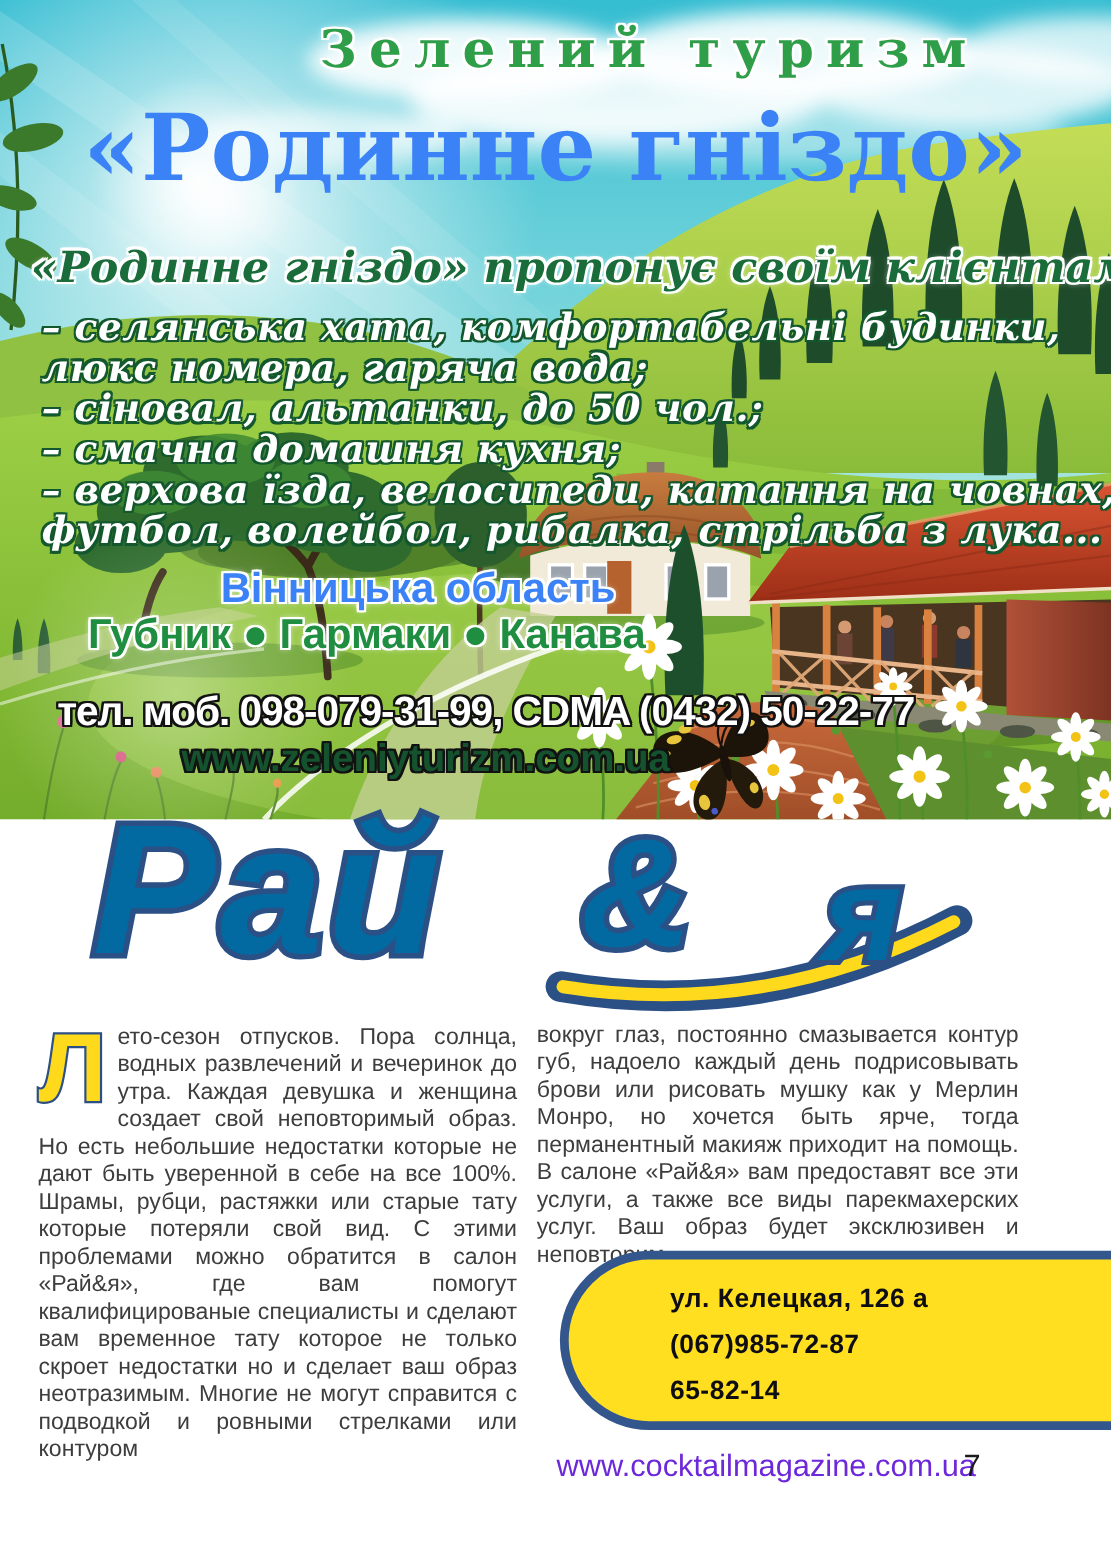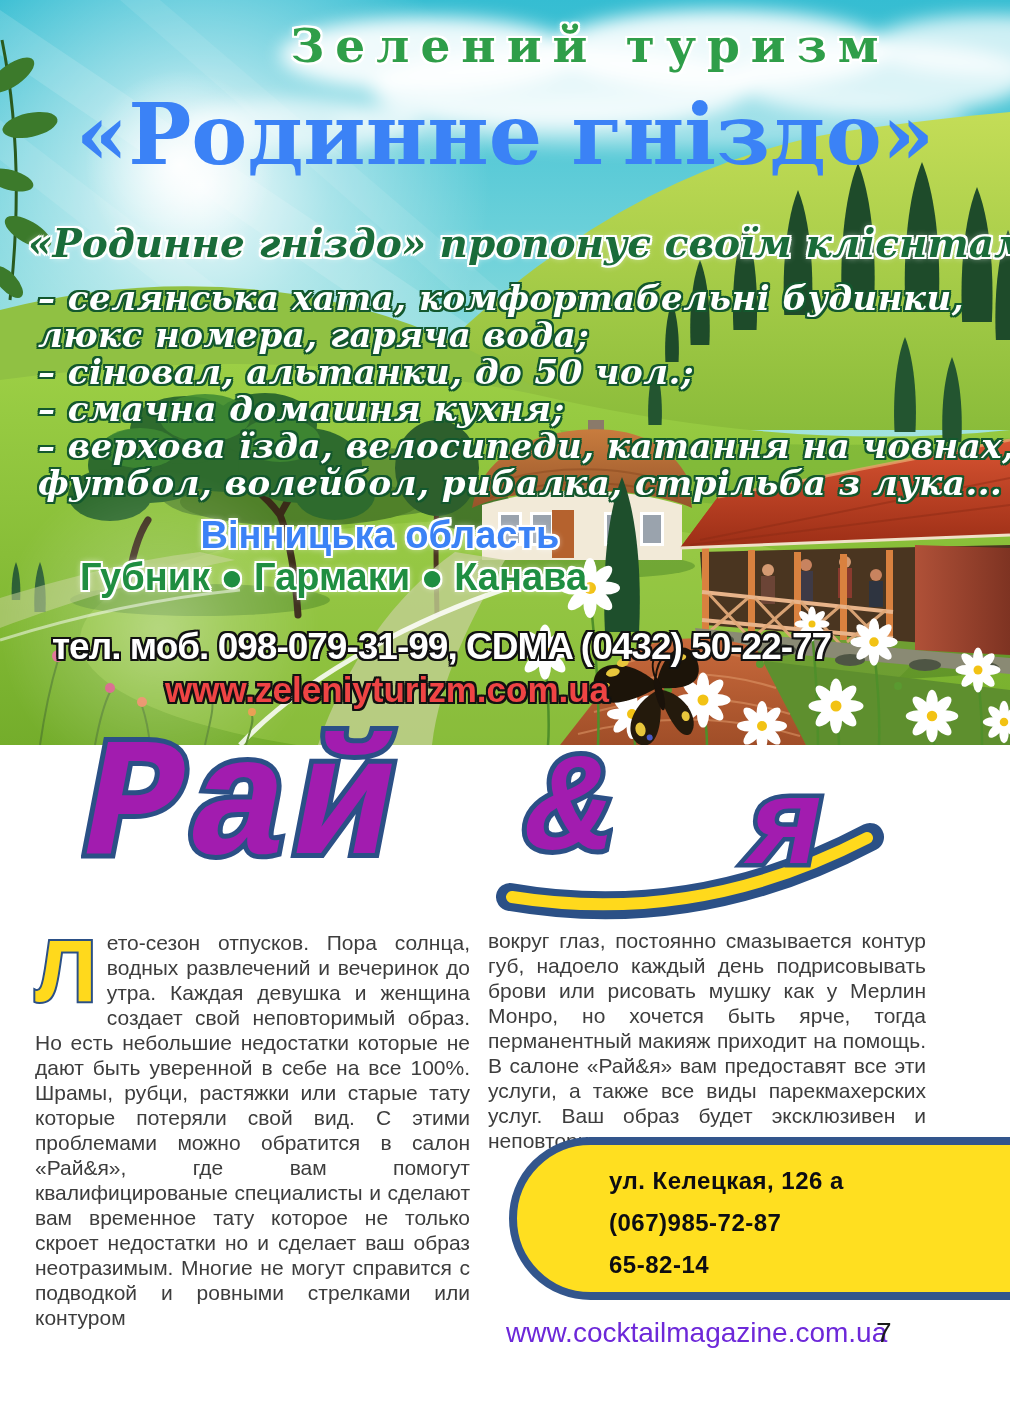--- a/index.html
+++ b/index.html
@@ -19,25 +19,25 @@
           font:700 47px/1.1 "DejaVu Serif",serif;letter-spacing:11px;color:#2f9e49;}
   .main-title{left:55px;top:82px;width:900px;text-align:center;
           font:700 84px/1.25 "DejaVu Serif",serif;color:#3b82f6;}
   .subtitle{left:28px;top:220px;width:955px;text-align:center;
           font:italic 700 39px/1.2 "DejaVu Serif",serif;color:#1a6c3a;}
   .services{left:38px;top:280px;font:italic 700 34px/37px "DejaVu Serif",serif;color:#fff;letter-spacing:.5px;}
   .services span{display:block;}
   .region{left:130px;top:516px;width:500px;text-align:center;font:700 38px/1 "Liberation Sans",sans-serif;color:#3b82f6;}
   .villages{left:80px;top:558px;width:610px;text-align:left;font:700 38px/1 "Liberation Sans",sans-serif;color:#1f8e41;}
   .phones{left:15px;top:628px;width:735px;text-align:center;font:700 37px/1 "Liberation Sans",sans-serif;letter-spacing:-1px;color:#fff;margin-left:37px;}
-  .site{left:165px;top:672px;width:430px;text-align:center;font:700 35px/1 "Liberation Sans",sans-serif;color:#ef4444;}
+  .site{left:165px;top:672px;width:430px;text-align:center;font:700 35px/1 "Liberation Sans",sans-serif;color:#14532d;}
 
   
-  .logo-part{position:absolute;font-family:Liberation Mono, monospace;font-style:italic;font-weight:700;
-             color:#a21caf;-webkit-text-stroke:10px #2b5086;paint-order:stroke;line-height:1;}
+  .logo-part{position:absolute;font-family:Liberation Sans, sans-serif;font-style:italic;font-weight:700;
+             color:#0369a1;-webkit-text-stroke:10px #2b5086;paint-order:stroke;line-height:1;}
   .logo-rai{left:84px;top:724px;font-size:168px;letter-spacing:4px;}
   .logo-amp{left:528px;top:742px;font-size:140px;}
   .logo-ya{left:748px;top:770px;font-size:122px;-webkit-text-stroke:9px #2b5086;}
   .swoosh{left:495px;top:815px;}
 
   
   .col{position:absolute;text-align:justify;font:21px/25px "Liberation Sans",sans-serif;color:#3d3d3d;}
   .col1{left:35px;top:930px;width:435px;}
   .col2{left:488px;top:928px;width:438px;}
   .dropcap{float:left;font:700 88px/0.82 "Liberation Sans",sans-serif;color:#ffd91c;

